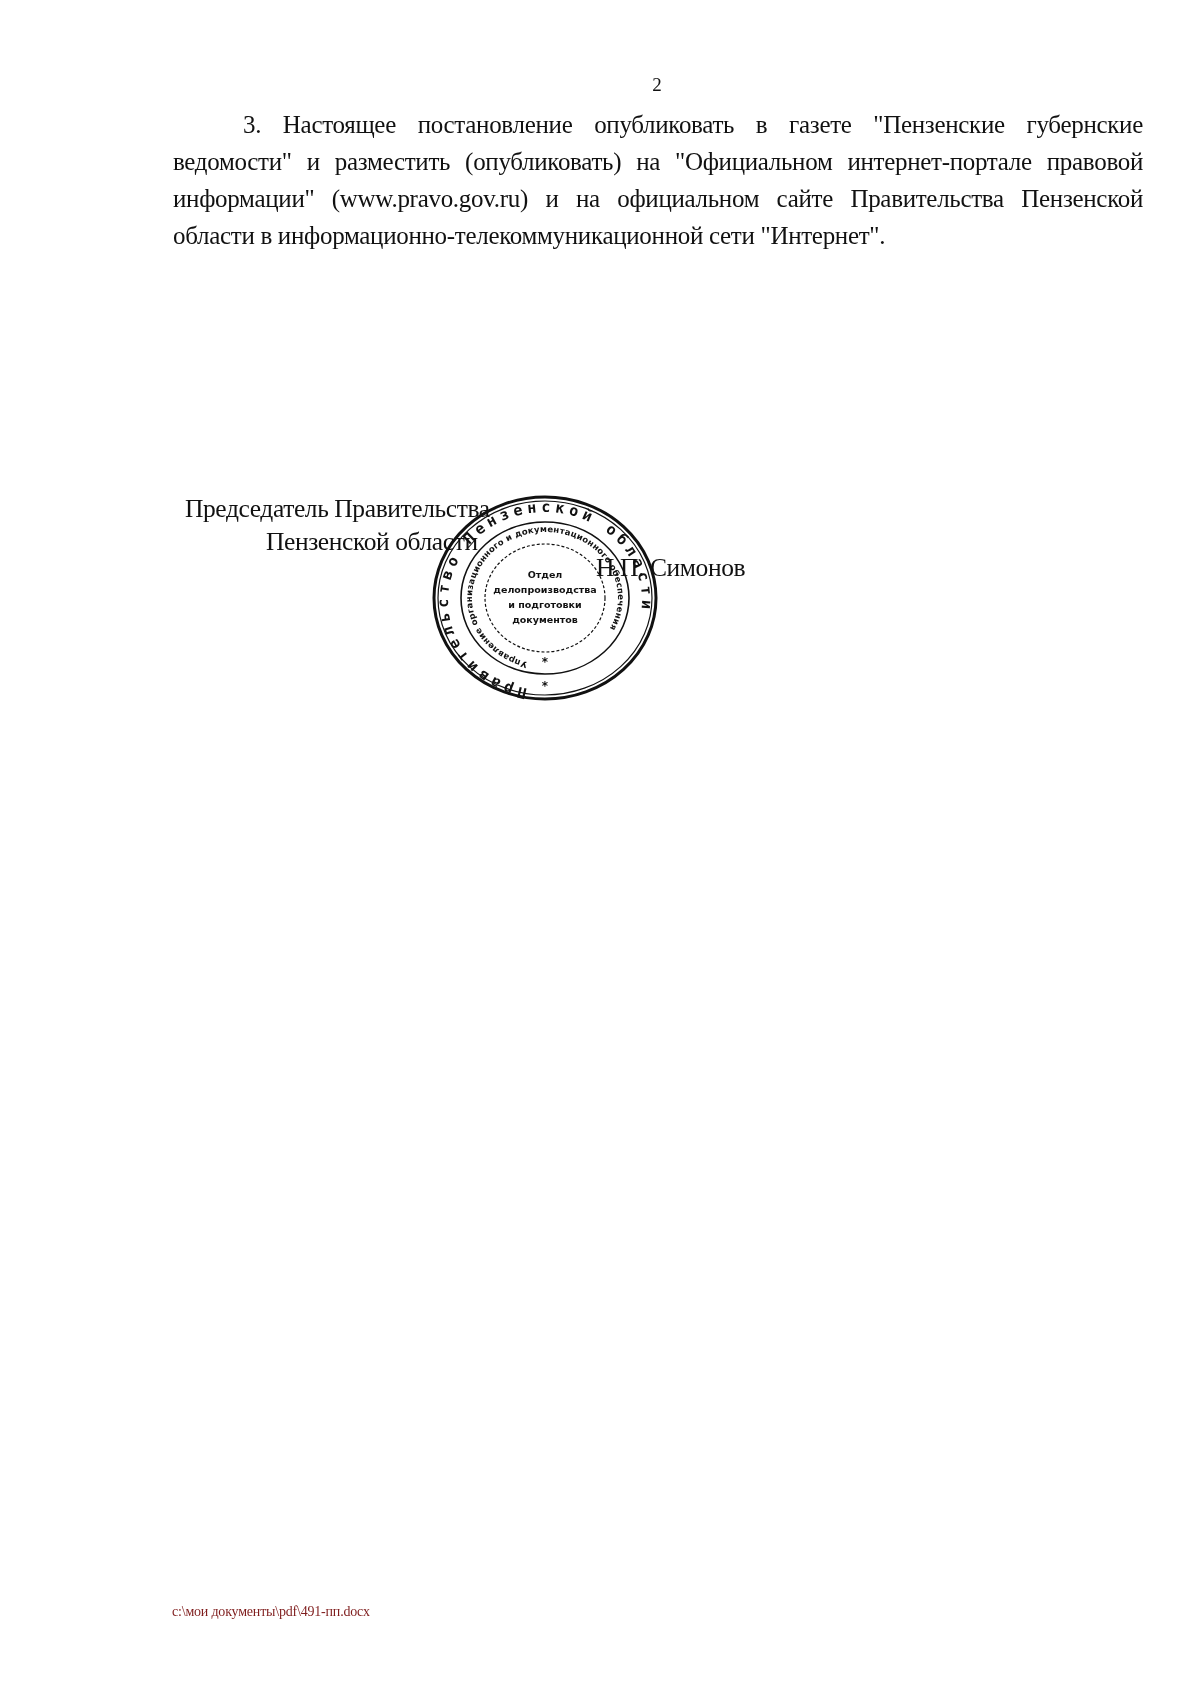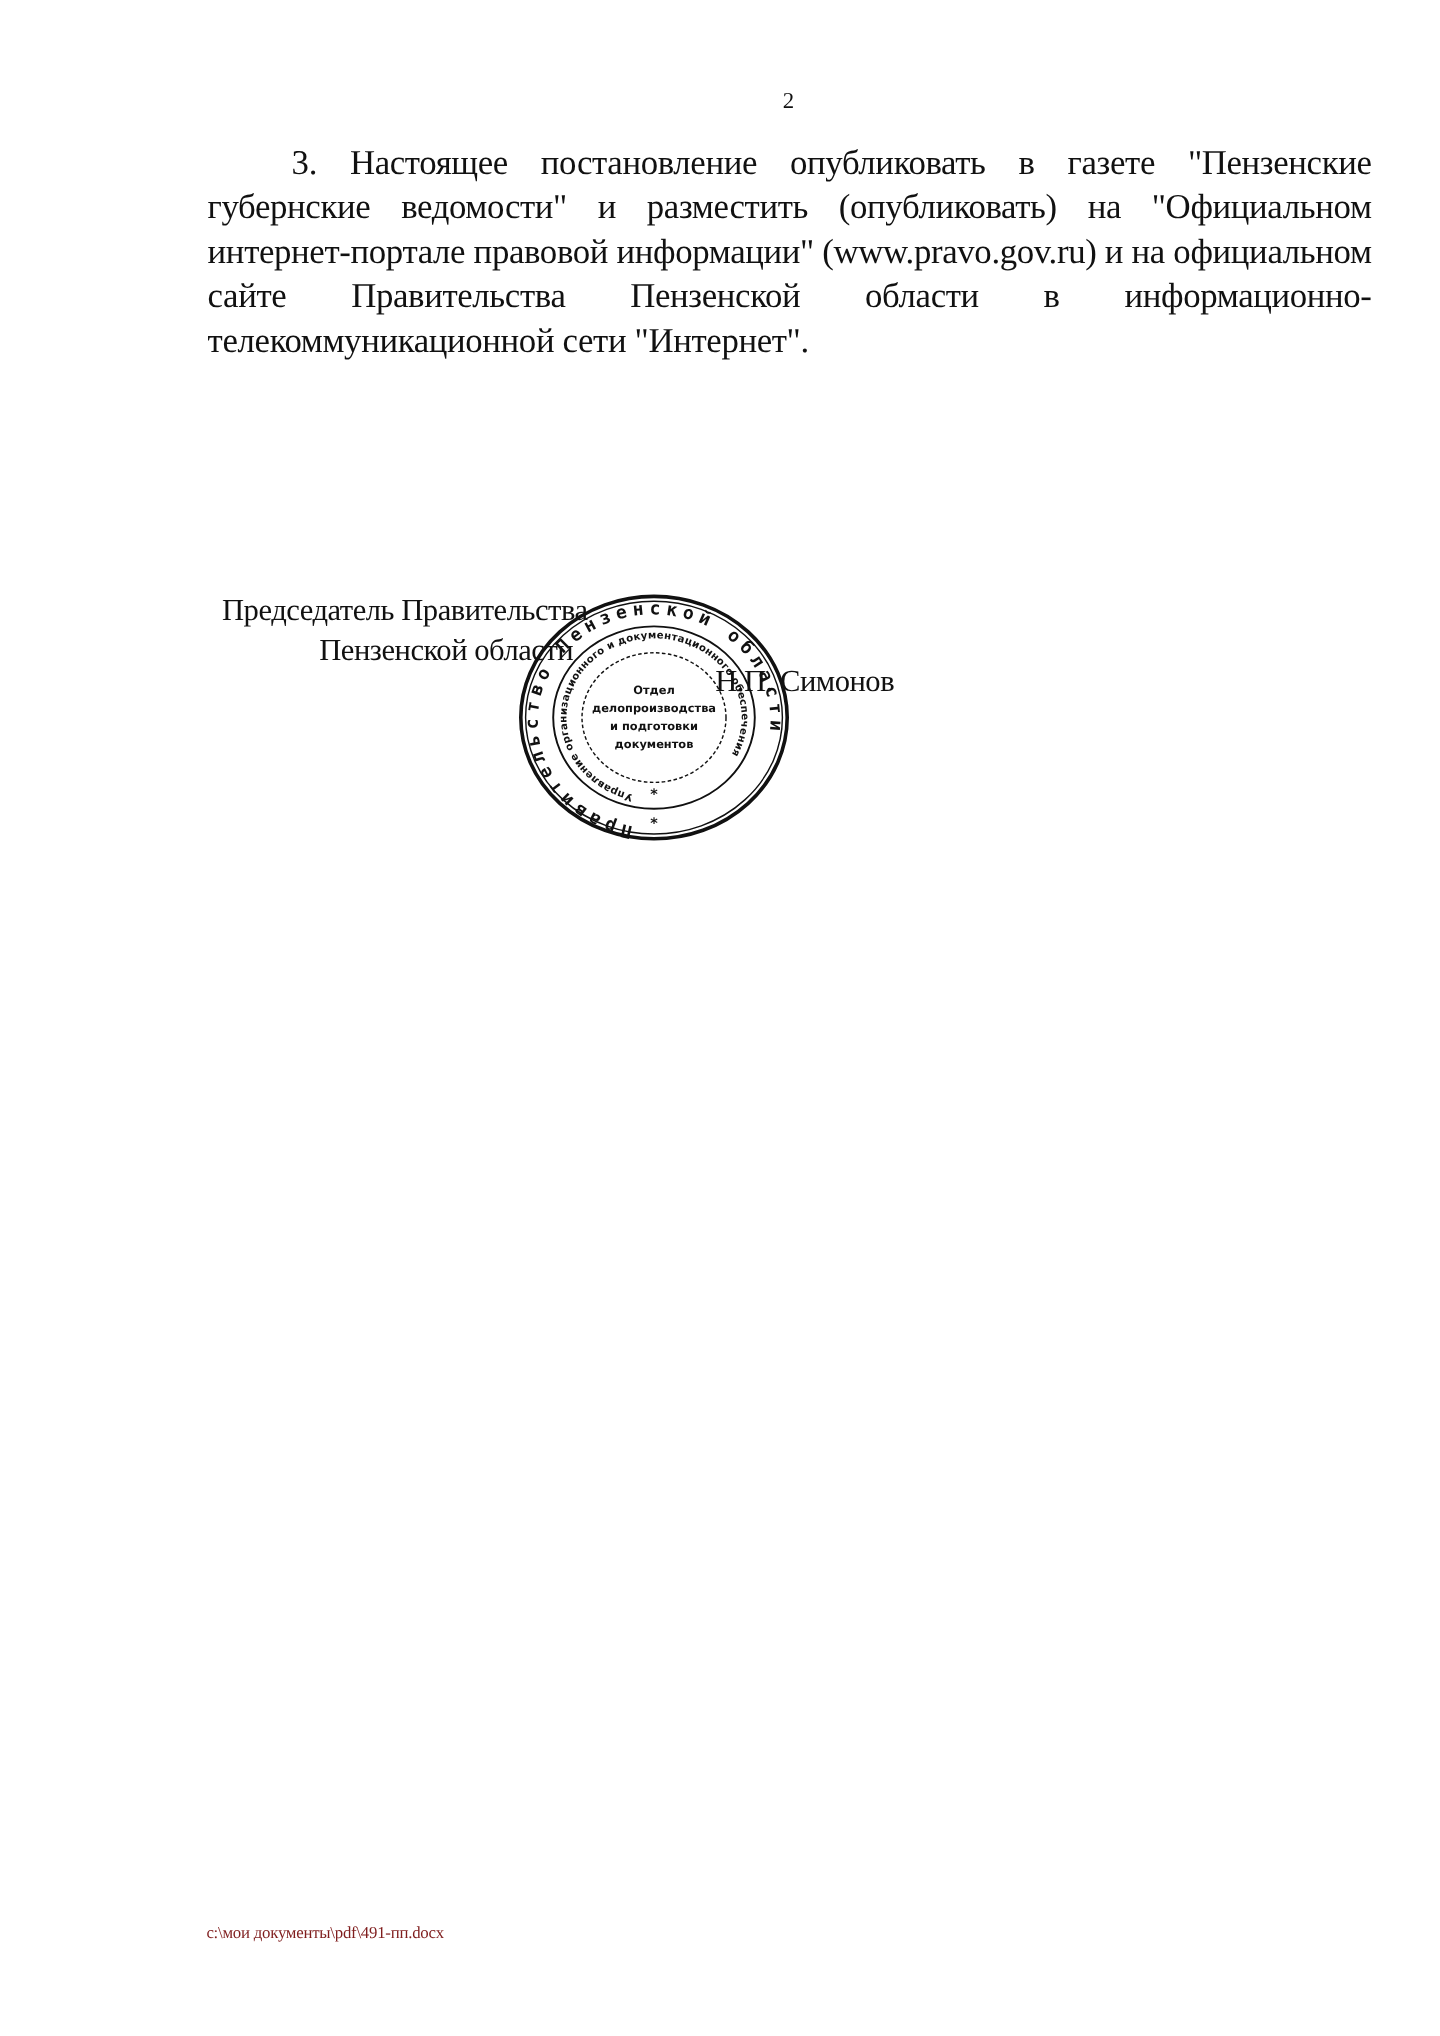--- a/index.html
+++ b/index.html
@@ -28,22 +28,22 @@
       width: 1314px;
       top: 71px;
       text-align: center;
       font-size: 19px;
       line-height: 28px;
     }
     .body-text {
       position: absolute;
       left: 173px;
       width: 970px;
-      top: 118px;
-      font-size: 29px;
+      top: 106px;
+      font-size: 25px;
       line-height: 37px;
     }
     .para {
       margin: 0;
       text-align: justify;
       text-indent: 70px;
       letter-spacing: -0.3px;
     }
     .signature {
       position: absolute;

